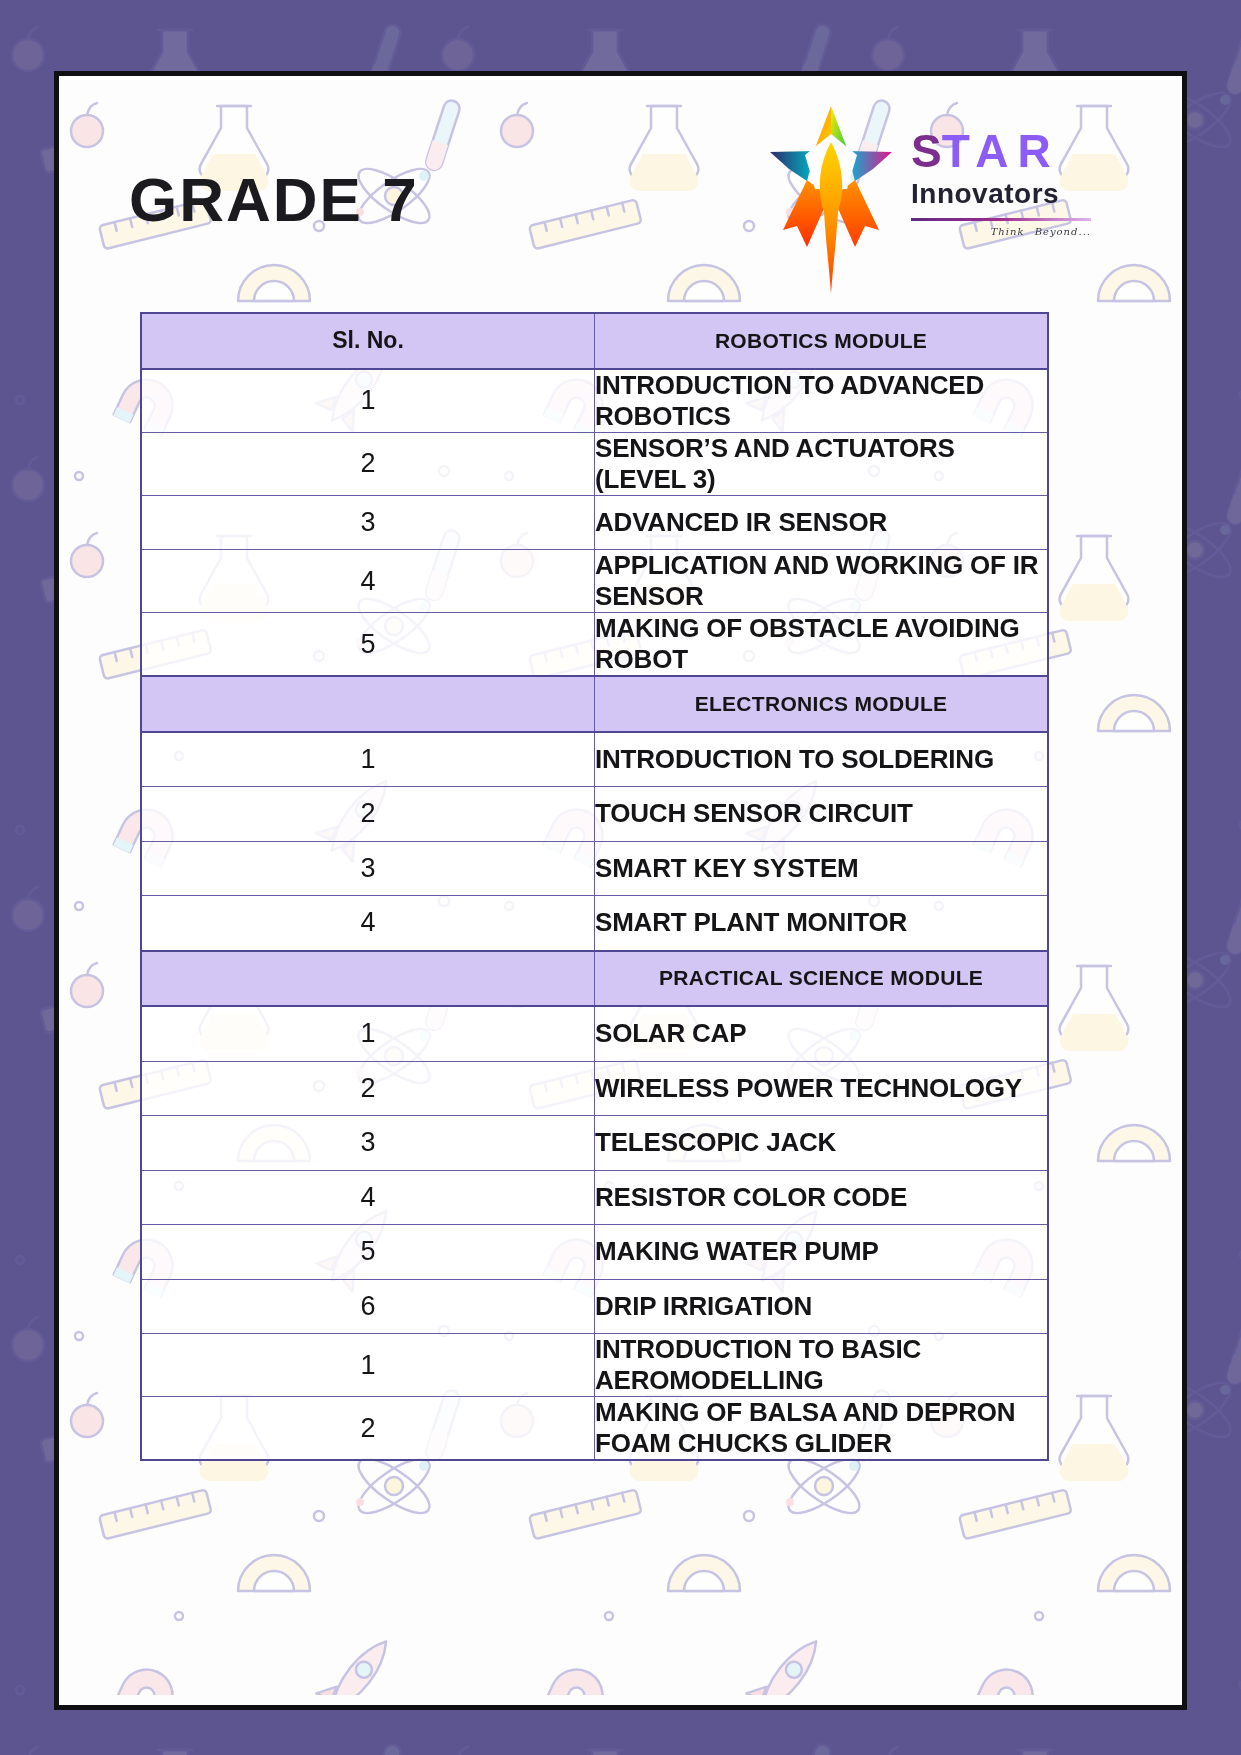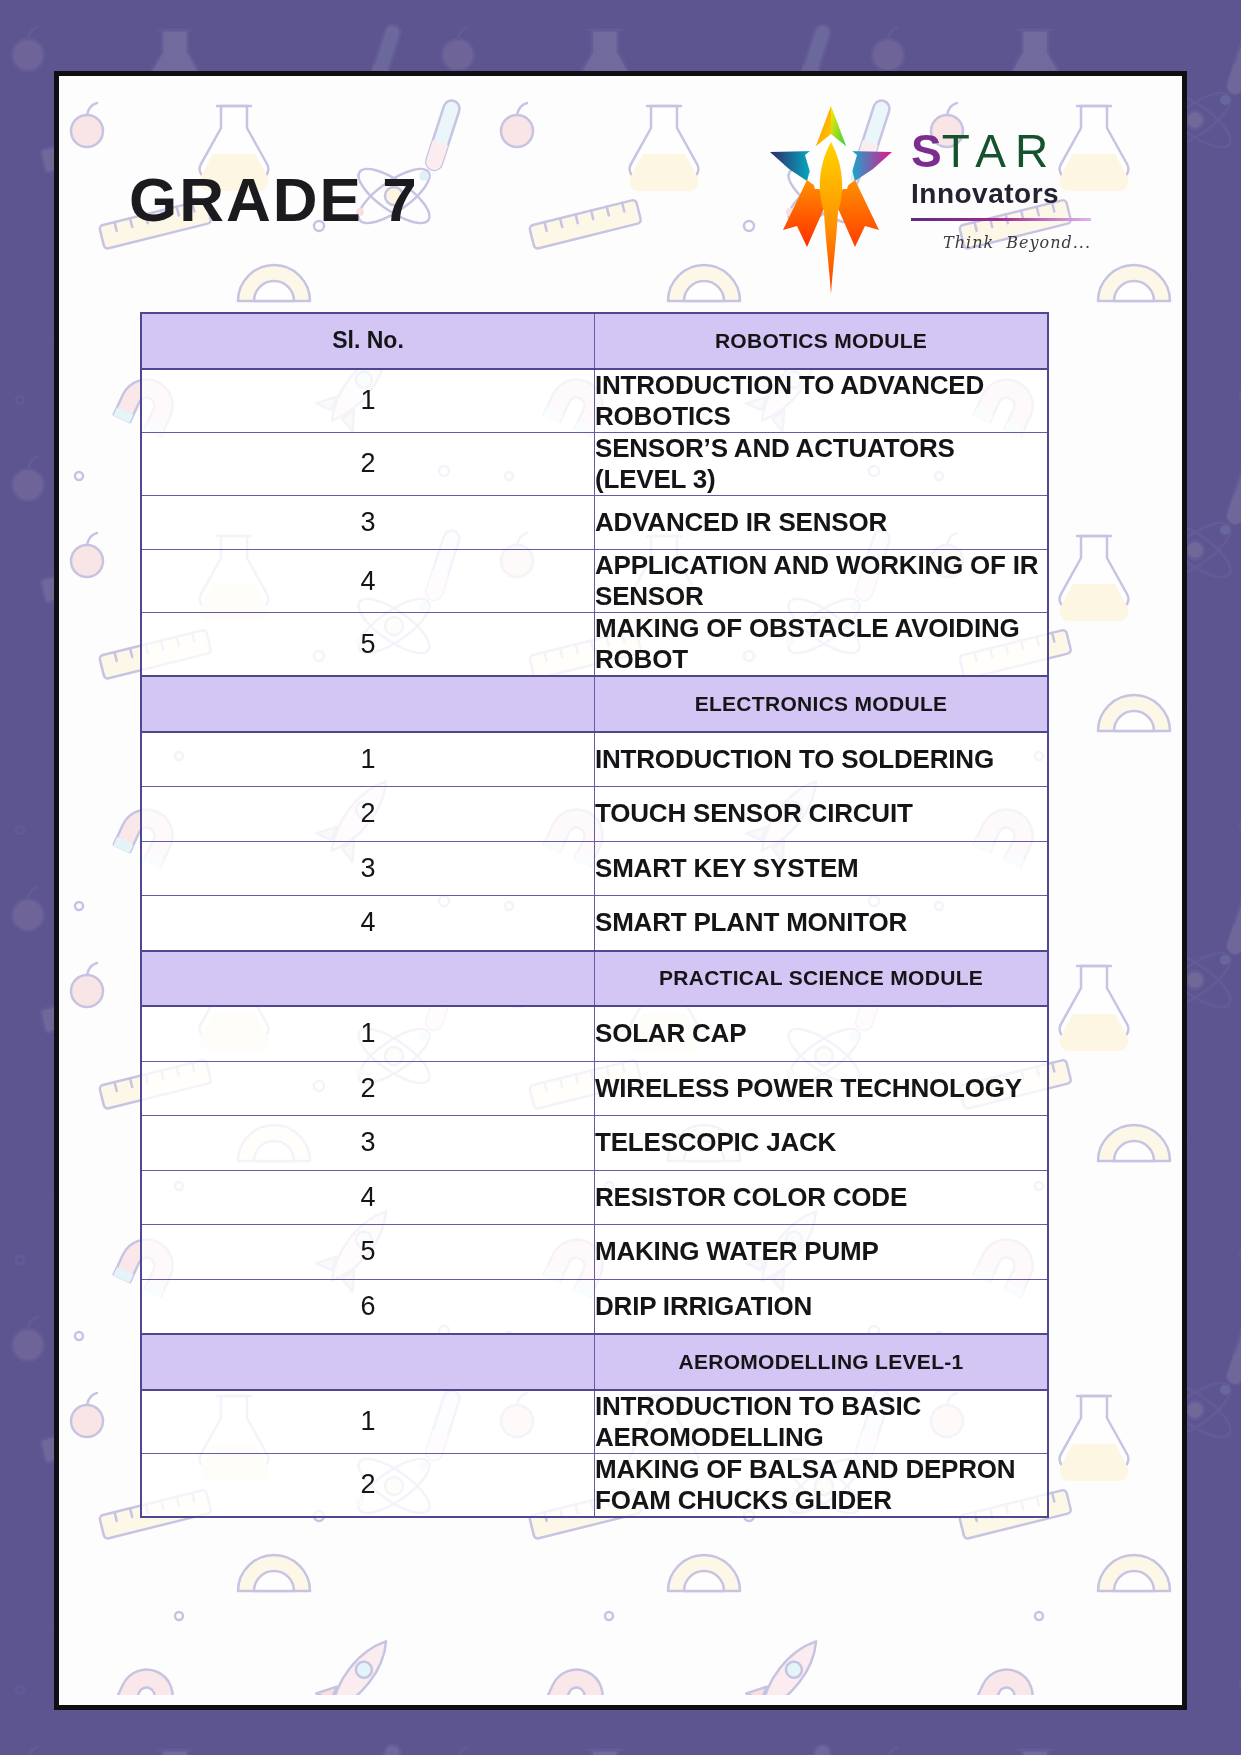--- a/index.html
+++ b/index.html
@@ -22,26 +22,26 @@
     position:absolute;left:70px;top:88px;
     font-size:62px;font-weight:700;letter-spacing:2px;color:#1b1b1f;
   }
 
   
   .logo{position:absolute;left:700px;top:14px;width:350px;height:215px;}
   .logo-star{position:absolute;left:8px;top:4px;}
   .logo-text{position:absolute;left:152px;top:38px;width:190px;}
   .brand{font-size:46px;line-height:1;white-space:nowrap;}
   .brand .s{color:#7b2e8d;font-weight:700;}
-  .brand .rest{color:#14532d;font-weight:400;letter-spacing:9px;}
+  .brand .rest{color:#8b5cf6;font-weight:700;letter-spacing:9px;}
   .innov{font-size:28px;font-weight:700;color:#232230;margin-top:4px;letter-spacing:.5px;}
   .grad-line{width:180px;height:3px;margin-top:8px;
     background:linear-gradient(90deg,#5e2a84,#a12c8e,#ddb7ee);}
-  .tagline{font-family:"DejaVu Serif", serif;font-style:italic;font-size:16px;
-    color:#3a3a40;margin-top:12px;text-align:right;width:180px;letter-spacing:1px;word-spacing:6px;}
+  .tagline{font-family:"DejaVu Serif", serif;font-style:italic;font-size:10px;
+    color:#3a3a40;margin-top:5px;text-align:right;width:180px;letter-spacing:1px;word-spacing:6px;}
 
   
   table.curriculum{
     position:absolute;left:81px;top:236px;width:909px;
     border-collapse:collapse;table-layout:fixed;
     border:2.5px solid var(--table-border);
   }
   table.curriculum td{
     border:1.5px solid var(--row-border);
     height:53.5px;padding:0;color:#151518;vertical-align:middle;
@@ -256,24 +256,20 @@
           <td class="item">RESISTOR COLOR CODE</td>
         </tr>
         <tr>
           <td class="serial">5</td>
           <td class="item">MAKING WATER PUMP</td>
         </tr>
         <tr>
           <td class="serial">6</td>
           <td class="item">DRIP IRRIGATION</td>
         </tr>
-        <tr class="band">
-          <td class="serial"></td>
-          <td class="band-title">AEROMODELLING LEVEL-1</td>
-        </tr>
         <tr>
           <td class="serial">1</td>
           <td class="item">INTRODUCTION TO BASIC AEROMODELLING</td>
         </tr>
         <tr>
           <td class="serial">2</td>
           <td class="item">MAKING OF BALSA AND DEPRON FOAM CHUCKS GLIDER</td>
         </tr>
       </tbody>
   </table>

